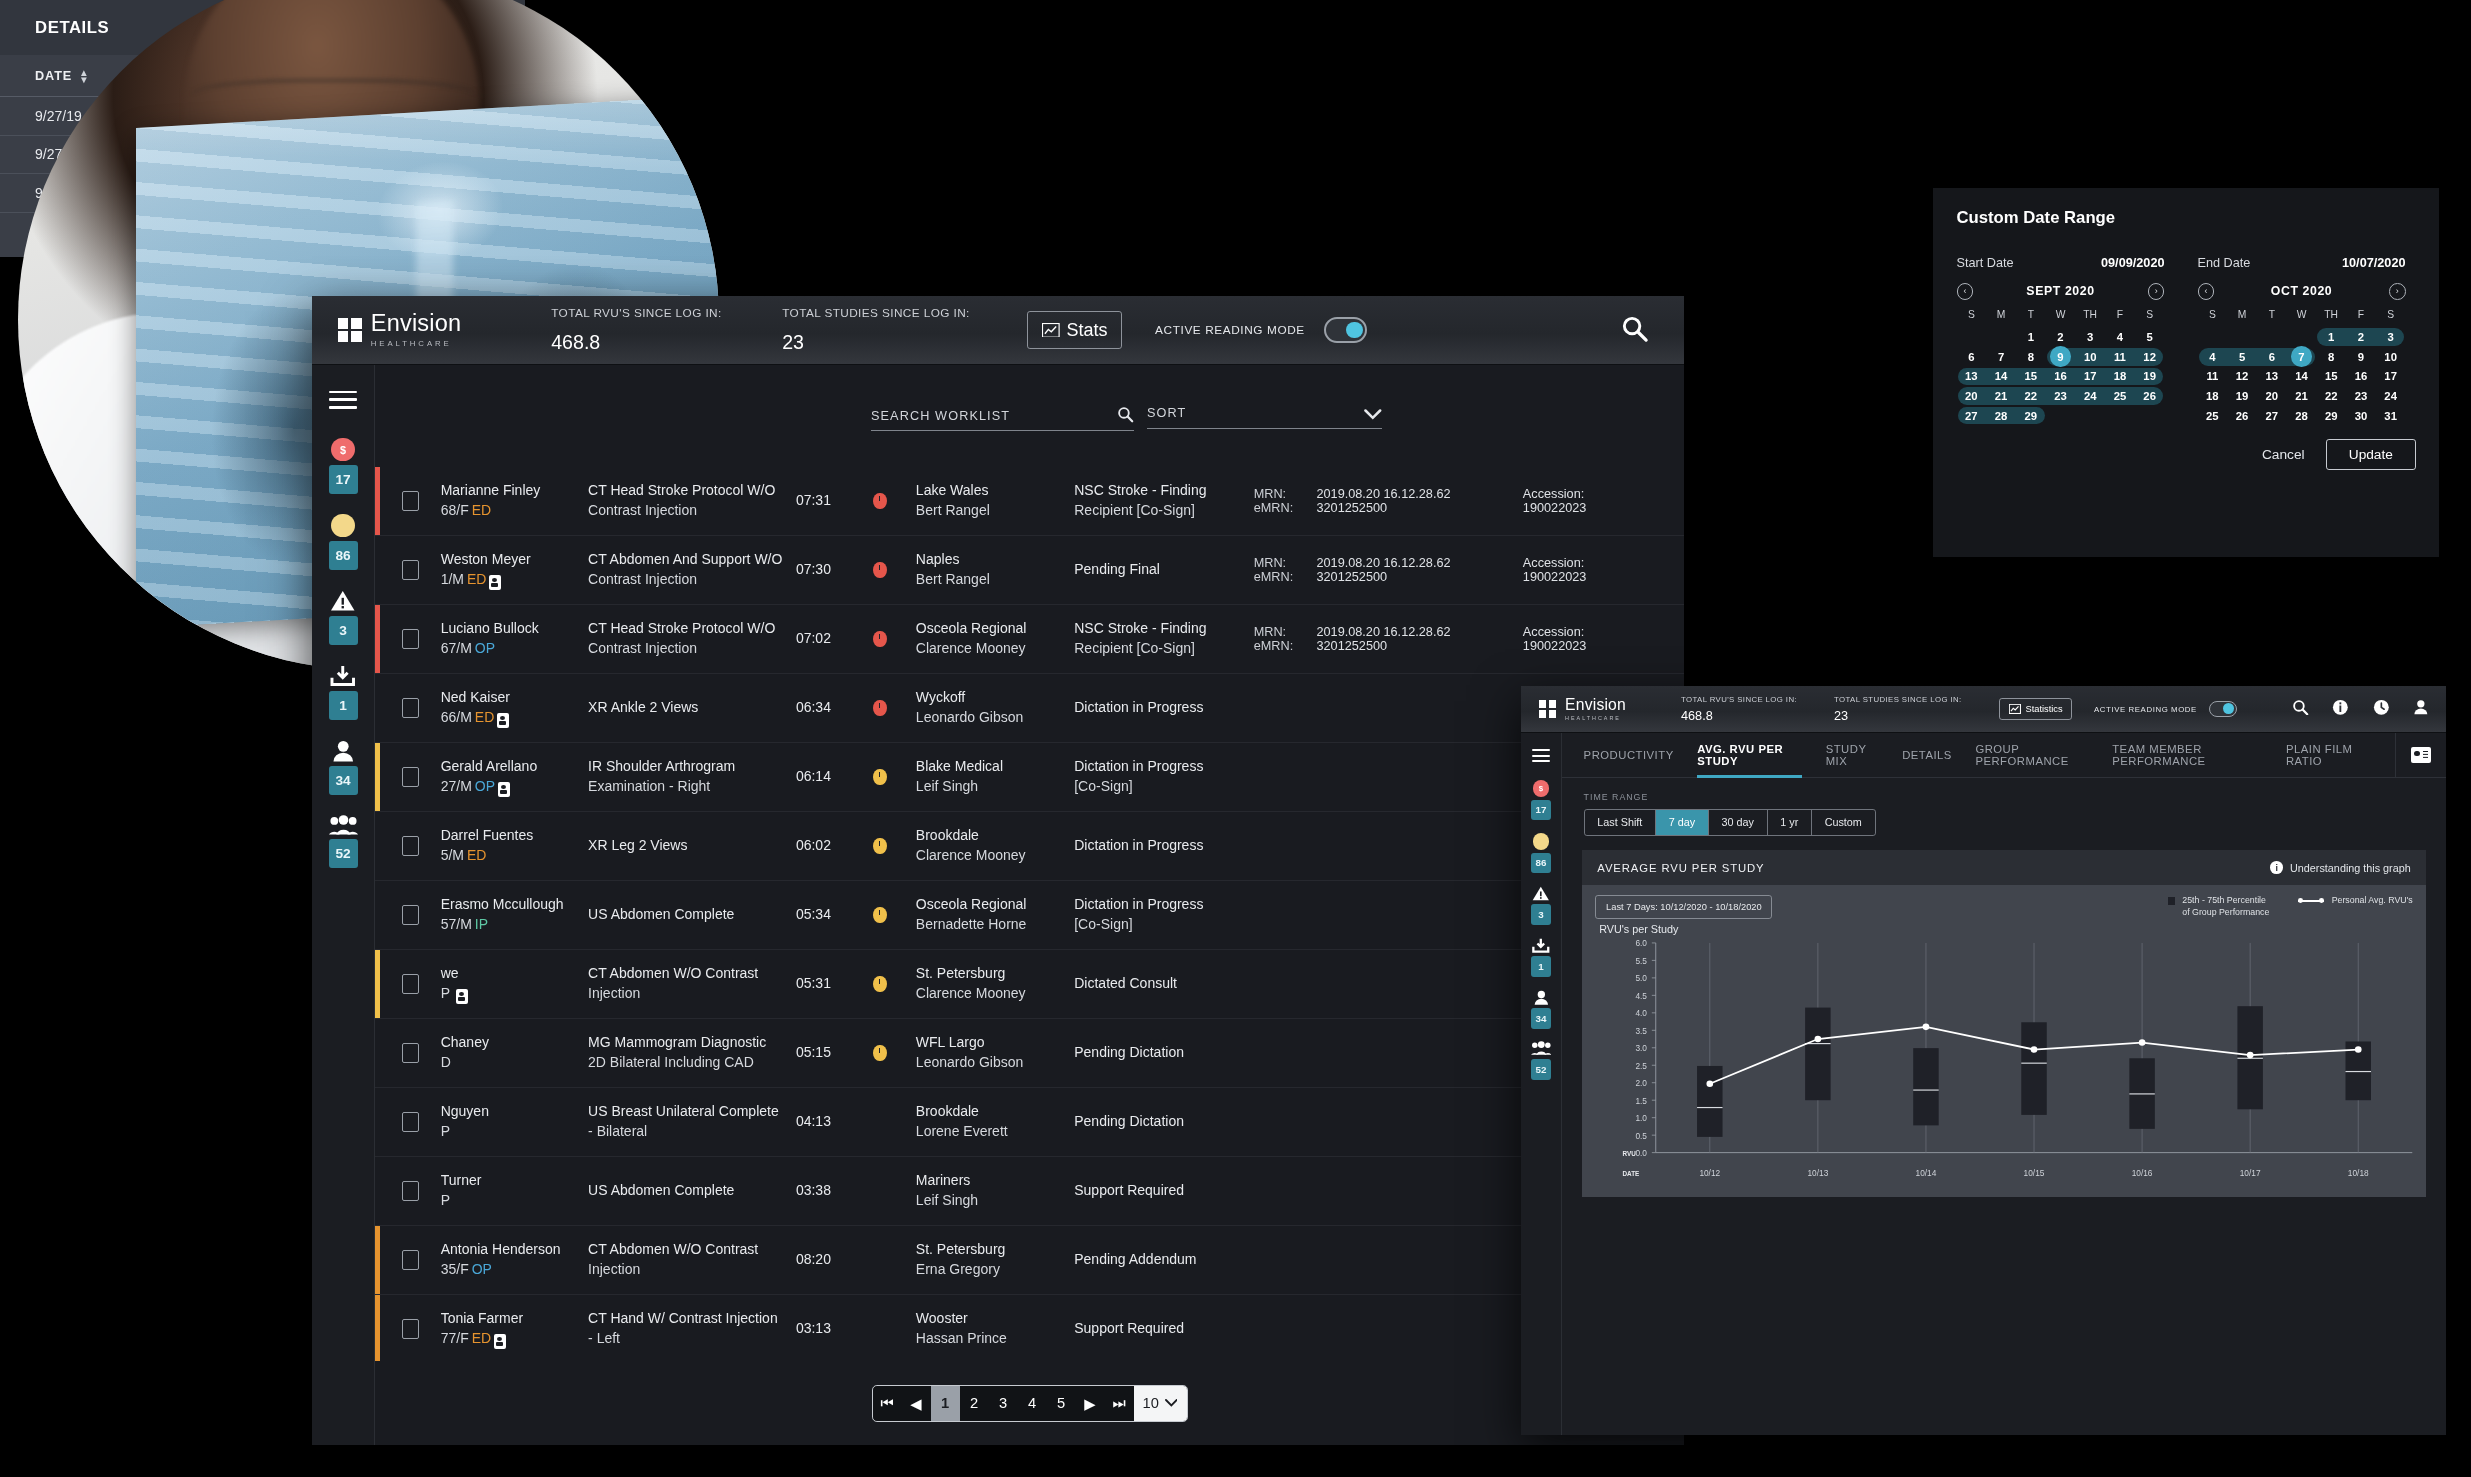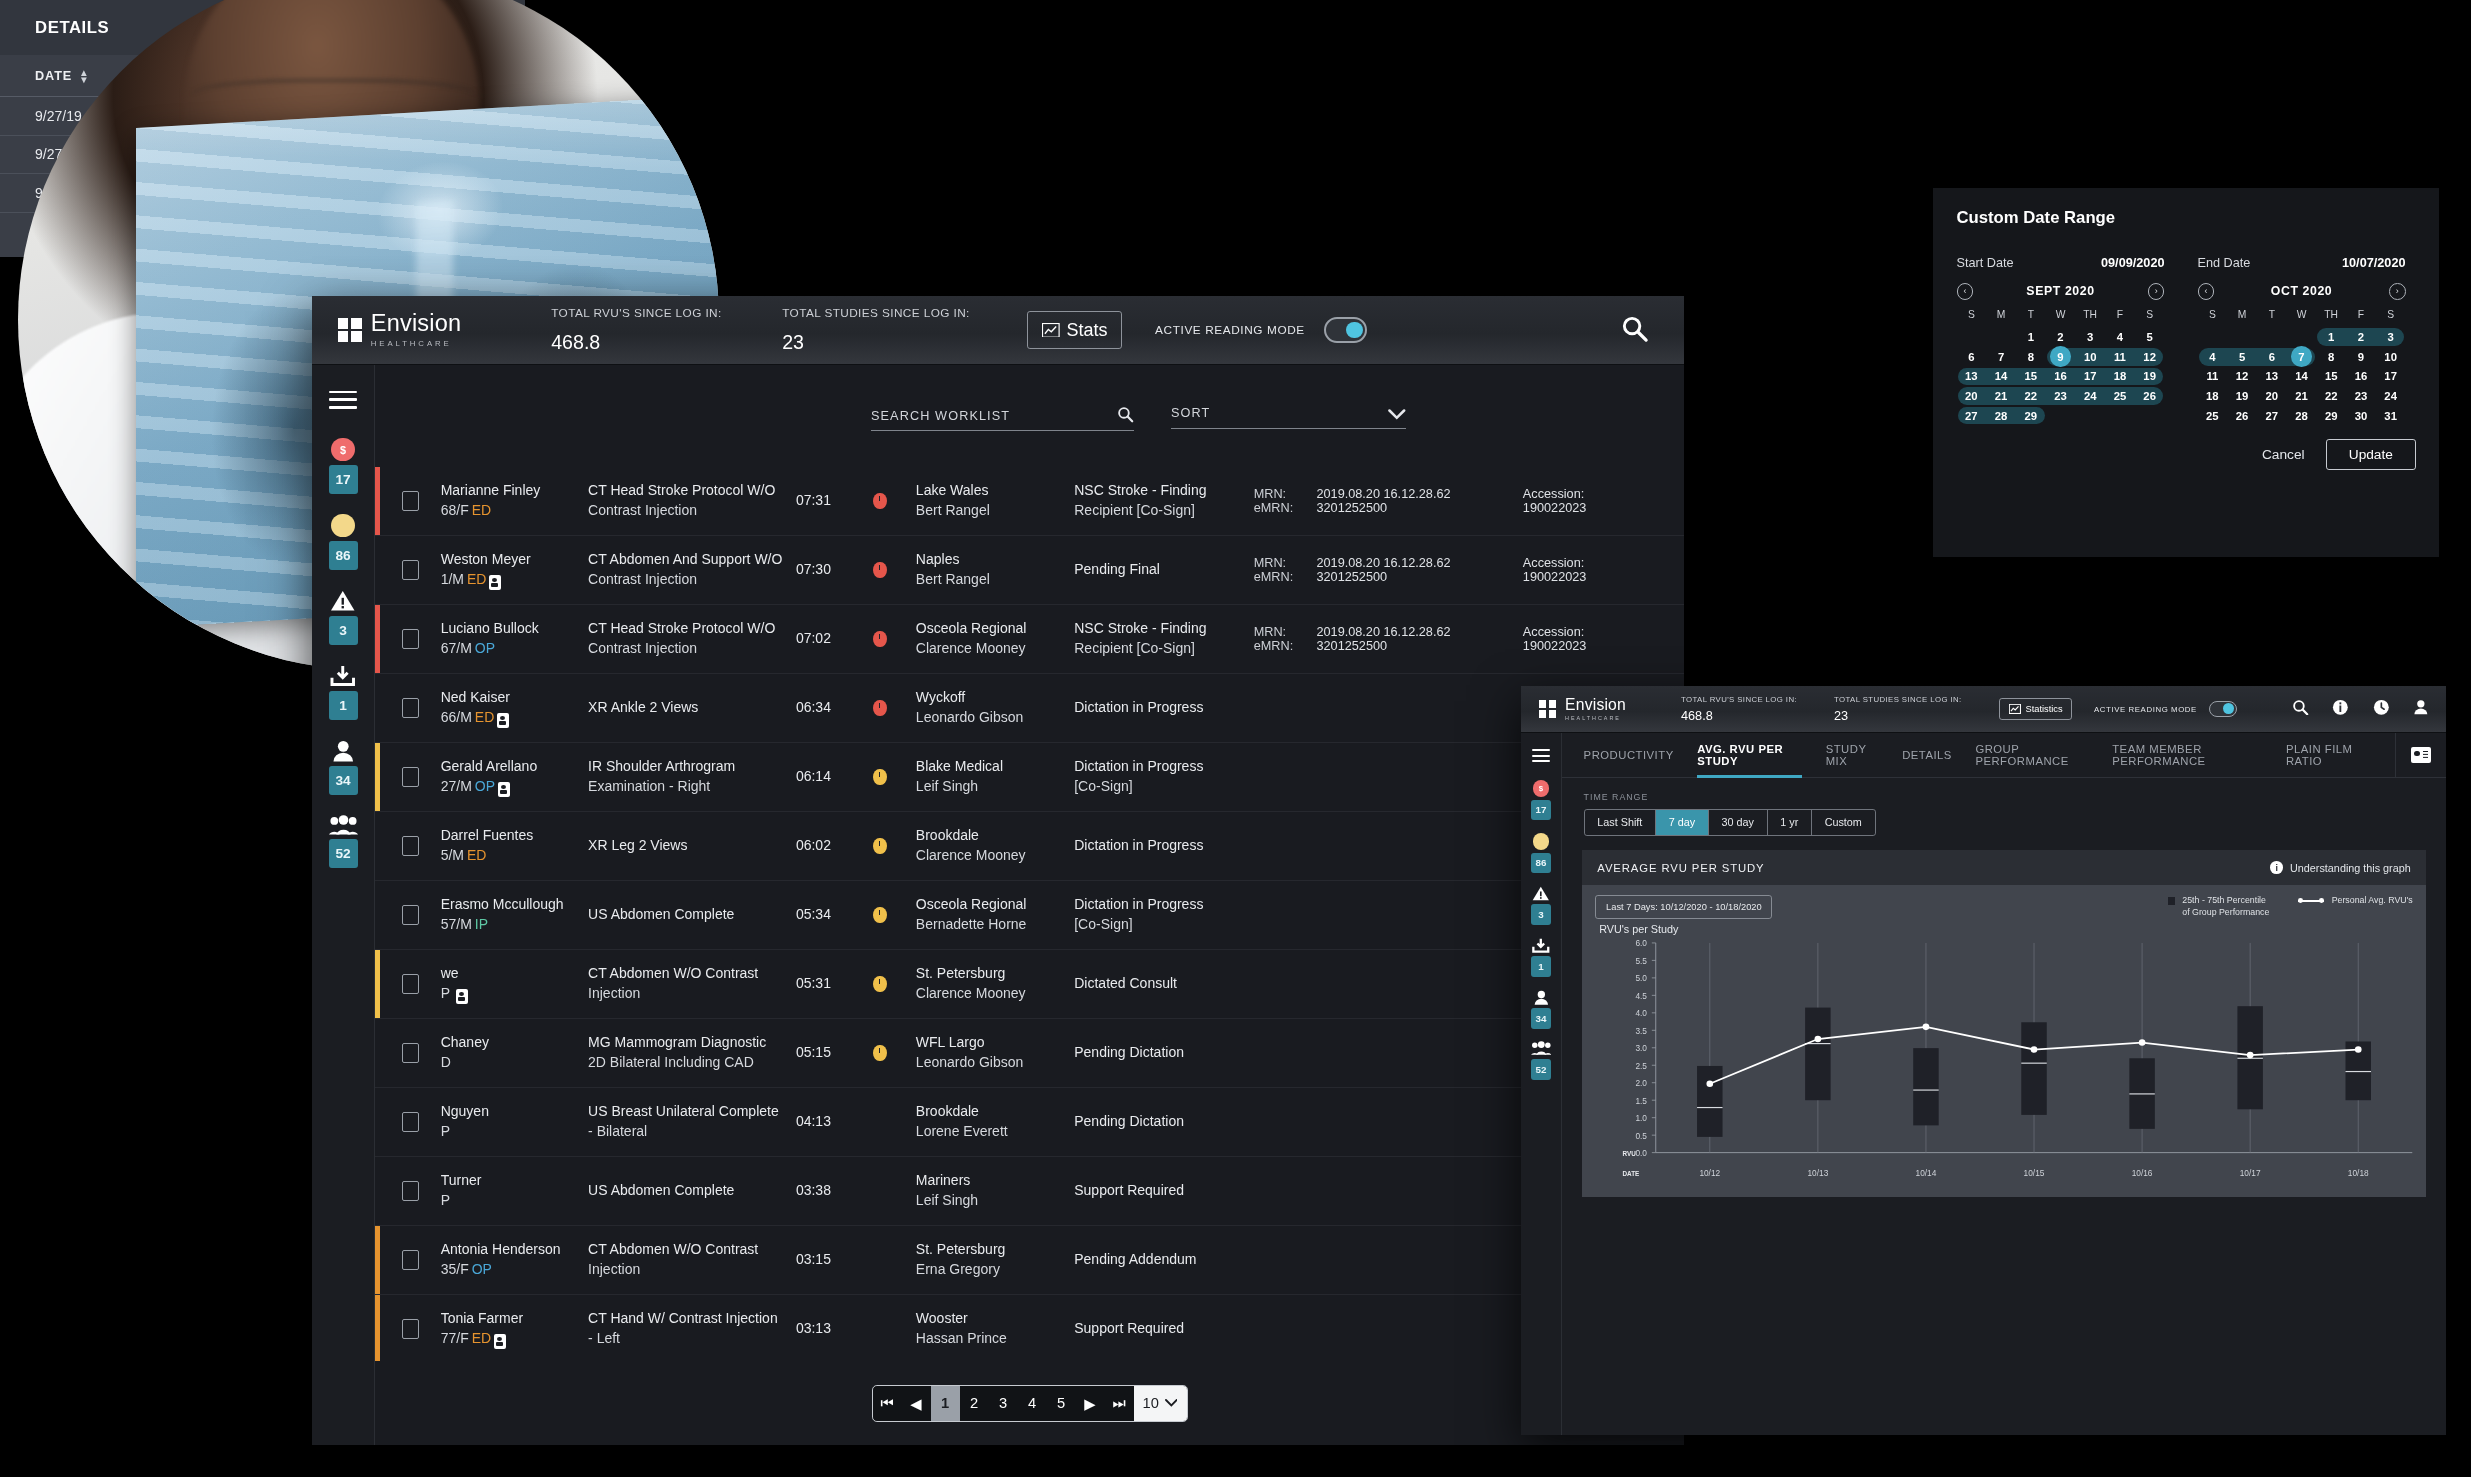--- a/index.html
+++ b/index.html
@@ -321,21 +321,21 @@
 
     <div class="wl-body">
       <div class="wl-toolbar">
         <div class="field" style="left:496px;top:41px;width:263px">
           <span class="lab">SEARCH WORKLIST</span>
           <svg width="16.7" height="16.7" viewBox="0 0 18 18">
             <circle cx="7.5" cy="7.5" r="5.2" fill="none" stroke="#e6e8ec" stroke-width="2"></circle>
             <path d="M11.4 11.4 L16.4 16.4" stroke="#e6e8ec" stroke-width="2.4" stroke-linecap="round"></path>
           </svg>
         </div>
-        <div class="field" style="left:796px;top:41px;width:235px">
+        <div class="field" style="left:772px;top:41px;width:235px">
           <span class="lab">SORT</span>
           <svg width="17.6" height="10.8" viewBox="0 0 18 11">
             <path d="M1.5 1.5 L9 9 L16.5 1.5" stroke="#e6e8ec" stroke-width="2.6" fill="none" stroke-linecap="round"></path>
           </svg>
         </div>
       </div>
 
       <div class="rows" id="rows">
           <div class="wrow">
             <span class="flag" style="background:#e5564b"></span>
@@ -692,21 +692,21 @@
               <div>Antonia Henderson</div>
               <div class="l2">
                 <span>35/F</span>
                 <span class="tag-op">OP</span>
               </div>
             </div>
             <div class="cel c-proc">
               <div>CT Abdomen W/O Contrast</div>
               <div class="l2">Injection</div>
             </div>
-            <div class="cel c-time">03:15</div>
+            <div class="cel c-time">08:20</div>
             <div class="cel c-clock"></div>
             <div class="cel c-site">
               <div>St. Petersburg</div>
               <div class="l2">Erna Gregory</div>
             </div>
             <div class="cel c-stat">
               <div>Pending Addendum</div>
               <div class="l2"></div>
             </div>
             <div class="c-mrn"></div>

